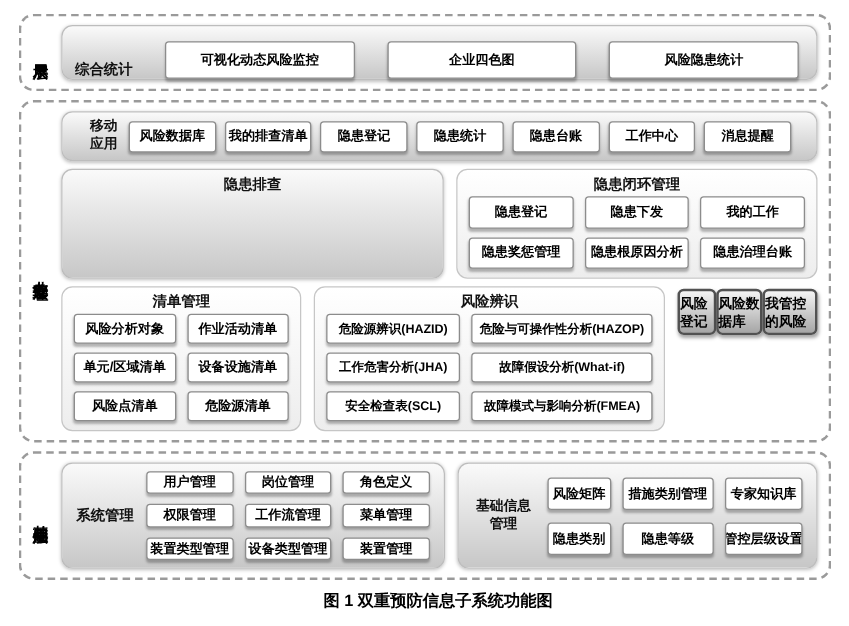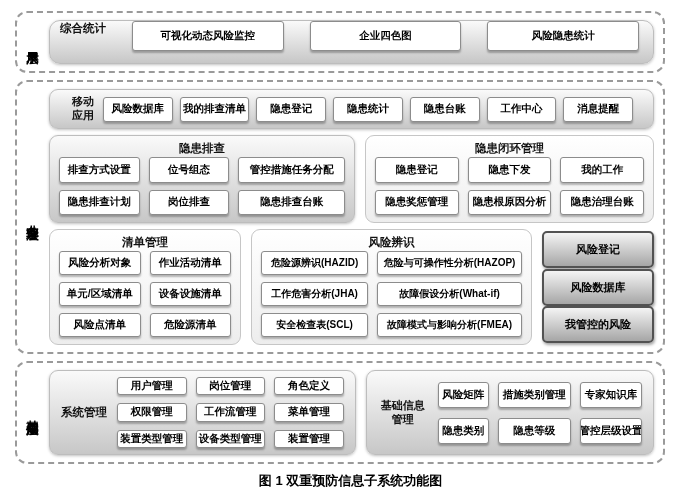--- a/index.html
+++ b/index.html
@@ -23,22 +23,22 @@
                  border-radius:9px; box-sizing:border-box; }
 
   
   .box { background:#fff; border:1px solid #8c8c8c; border-radius:3px;
          box-shadow:0 2px 2px rgba(0,0,0,.28);
          display:flex; align-items:center; justify-content:center;
          font-weight:bold; font-size:10.5px; white-space:nowrap; overflow:hidden;
          box-sizing:border-box; color:#000; }
 
   
-  .display-panel { flex:1; margin:7px 9px 7px 2px; display:flex; align-items:flex-start;
-                   padding:0 14px 0 10px; gap:26px;border-radius:11px; }
+  .display-panel { flex:1; margin:7px 9px 7px 2px; display:flex; align-items:flex-end;
+                   padding:0 14px 0 10px; gap:26px; }
   .side-label { font-weight:bold; font-size:11.5px; white-space:nowrap; }
   .display-panel .box { flex:1; height:30px; }
 
   
   .biz-content { flex:1; display:flex; flex-direction:column; padding:7px 9px 7px 2px; gap:6px; box-sizing:border-box; }
 
   .mobile-row { display:flex; align-items:center; gap:7px; padding:5px 20px; height:40px; }
   .wrap-label { text-align:center; font-weight:bold; font-size:11px; line-height:1.25; word-break:break-all; }
   .mobile-row .wrap-label { width:26px; flex:0 0 26px; }
   .mobile-row .box { flex:1; height:25px; }
@@ -53,21 +53,21 @@
   .loop-panel { flex:1; }
   .loop-grid { grid-template-columns:1fr 1fr 1fr; grid-template-rows:1fr 1fr; }
 
   .biz-row3 { display:flex; gap:10px; flex:1; }
   .list-panel { width:192px; flex:0 0 192px; }
   .list-grid { grid-template-columns:1fr 1fr; grid-template-rows:1fr 1fr 1fr; }
   .risk-panel { flex:1; }
   .risk-grid { grid-template-columns:1fr 1.35fr; grid-template-rows:1fr 1fr 1fr; }
   .risk-grid .box { font-size:10px; }
 
-  .highlight-col { width:112px; flex:0 0 112px; display:flex; flex-direction:column;
+  .highlight-col { width:112px; flex:0 0 112px; display:flex; flex-direction:row;
                    justify-content:space-between; padding:2px 0; box-sizing:border-box; }
   .highlight-box { height:33px; background:linear-gradient(#f4f4f4,#a6a6a6);
                    border:2px solid #525252; border-radius:5px;
                    box-shadow:1px 2px 3px rgba(0,0,0,.35);
                    display:flex; align-items:center; justify-content:center;
                    font-weight:bold; font-size:11px; color:#000; }
 
   
   .found-content { flex:1; display:flex; gap:10px; padding:7px 9px 7px 2px; box-sizing:border-box; }
   .found-panel { display:flex; align-items:center; gap:10px; padding:6px 11px; }
@@ -110,28 +110,20 @@
         <div class="box">隐患登记</div>
         <div class="box">隐患统计</div>
         <div class="box">隐患台账</div>
         <div class="box">工作中心</div>
         <div class="box">消息提醒</div>
       </div>
 
       <div class="biz-row2">
         <div class="gray-panel panel inspection-panel">
           <div class="panel-title">隐患排查</div>
-          <div class="panel-grid inspection-grid">
-            <div class="box">排查方式设置</div>
-            <div class="box">位号组态</div>
-            <div class="box">管控措施任务分配</div>
-            <div class="box">隐患排查计划</div>
-            <div class="box">岗位排查</div>
-            <div class="box">隐患排查台账</div>
-          </div>
         </div>
         <div class="light-panel panel loop-panel">
           <div class="panel-title">隐患闭环管理</div>
           <div class="panel-grid loop-grid">
             <div class="box">隐患登记</div>
             <div class="box">隐患下发</div>
             <div class="box">我的工作</div>
             <div class="box">隐患奖惩管理</div>
             <div class="box">隐患根原因分析</div>
             <div class="box">隐患治理台账</div>

